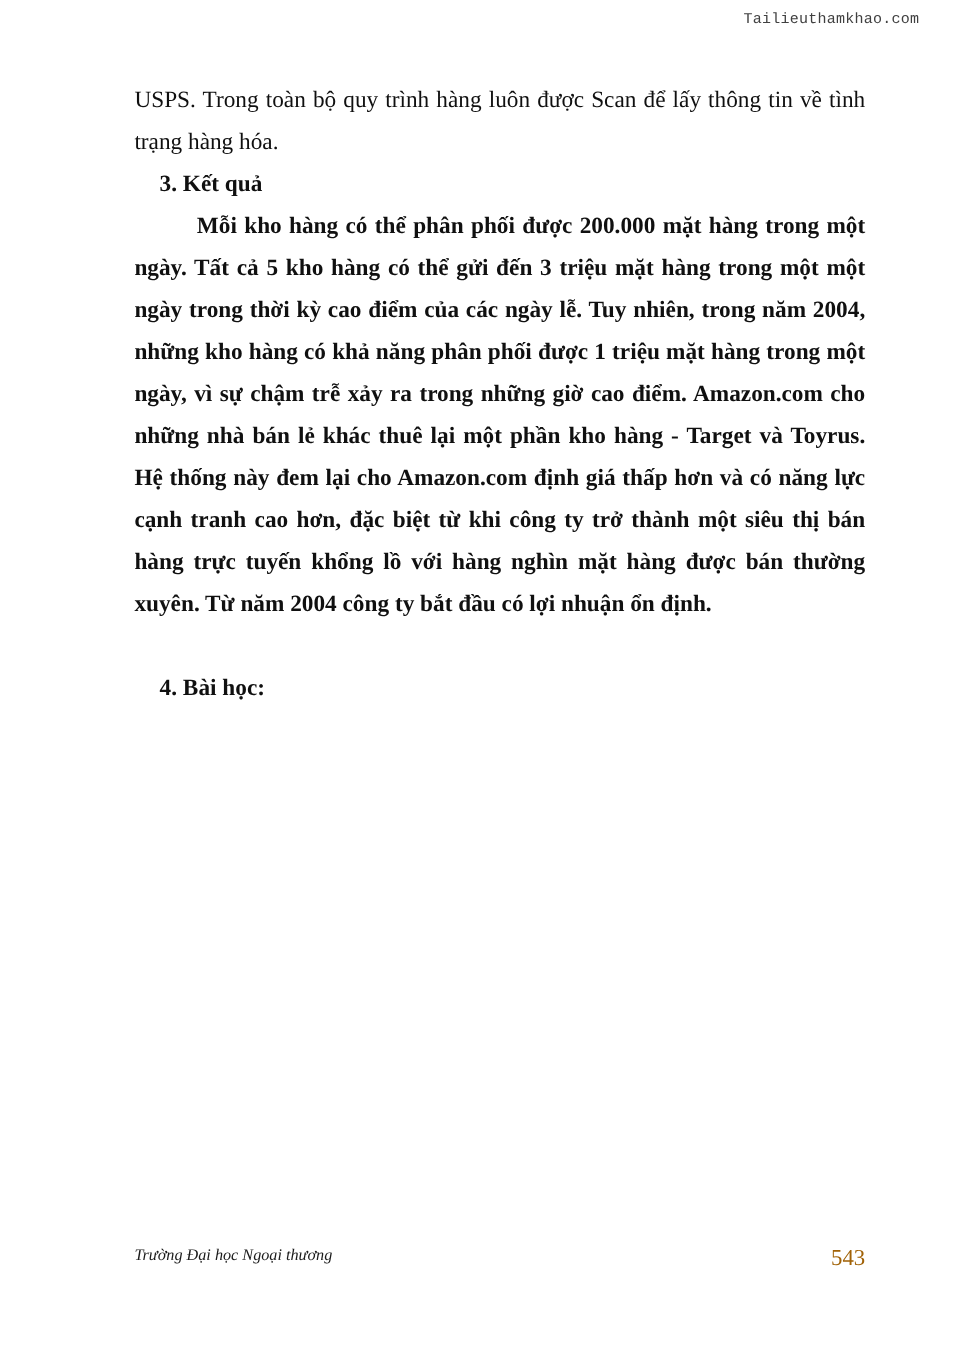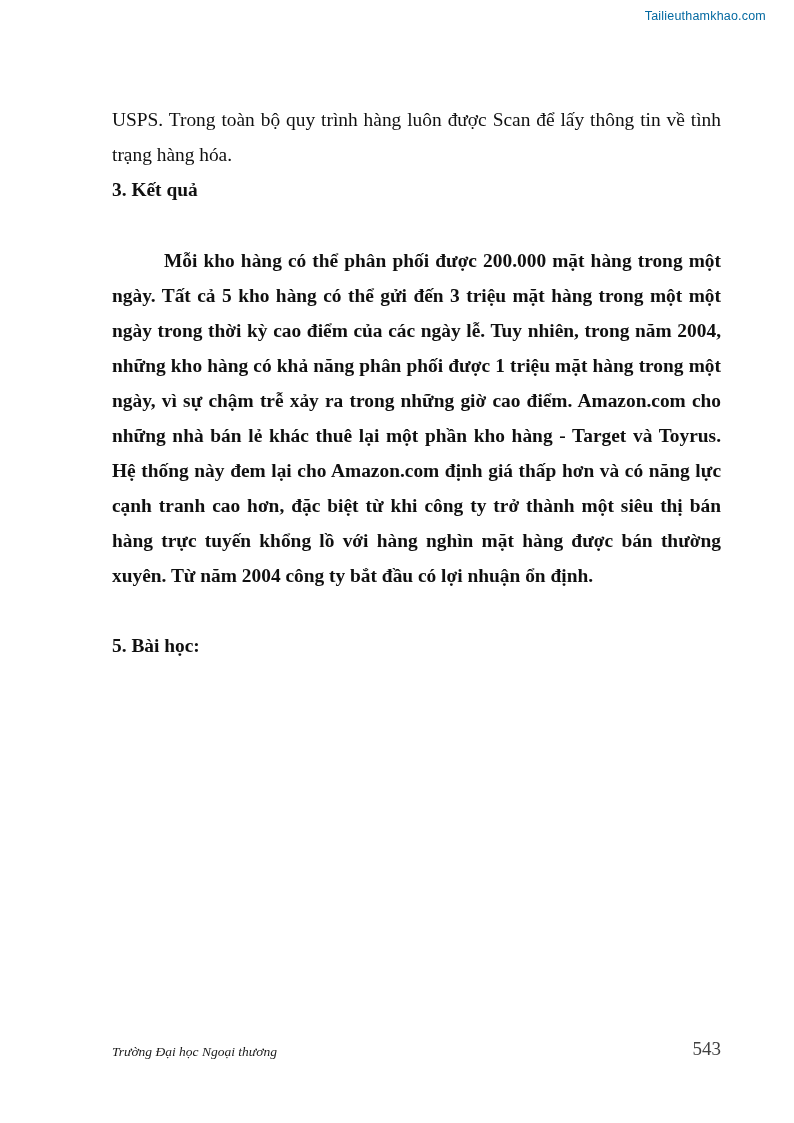--- a/index.html
+++ b/index.html
@@ -20,24 +20,24 @@
     position: absolute;
     inset: 0;
     background: #ffffff;
   }
 
   
   .watermark {
     position: absolute;
     top: 9px;
     right: 28px;
-    font-family: Liberation Sans, sans-serif;
+    font-family: Liberation Mono, monospace;
     font-size: 12.5px;
     letter-spacing: 0.2px;
-    color: #0369a1;
+    color: #404040;
     user-select: none;
   }
 
   
   .content {
     position: absolute;
     left: 112px;
     top: 66px;
     width: 609px;
   }
@@ -47,80 +47,80 @@
     padding: 0;
   }
 
   .para {
     font-size: 19.4px;
     line-height: 35px;
     text-align: justify;
     text-justify: inter-word;
     -webkit-hyphens: none;
     hyphens: none;
-    margin-top: 36px;
   }
 
   .para.indent {
     text-indent: 52px;
     font-weight: bold;
   }
 
   
   .para { text-align-last: left; }
 
   .heading {
     font-size: 19.4px;
     line-height: 35px;
     font-weight: bold;
     text-align: left;
+    margin-left: 21px;
   }
 
   .gap-before {
     margin-top: 35px;
   }
 
   
   .footer {
     position: absolute;
     left: 112px;
     right: 73px;
     top: 1038px;
     display: flex;
-    align-items: flex-end;
+    align-items: flex-start;
     justify-content: space-between;
   }
   .footer-note {
     font-style: italic;
     font-size: 13.5px;
     color: #1a1a1a;
     white-space: nowrap;
   }
   .footer-page {
     font-size: 19px;
-    color: #404040;
+    color: #a16207;
   }
 </style>
 </head>
 <body>
 
 <div class="page">
 
   <div class="watermark">Tailieuthamkhao.com</div>
 
   <div class="content">
 
     <p class="para">USPS. Trong toàn bộ quy trình hàng luôn được Scan để lấy thông tin về tình trạng hàng hóa.</p>
 
     <h2 class="heading">3. Kết quả</h2>
 
     <p class="para indent">Mỗi kho hàng có thể phân phối được 200.000 mặt hàng trong một ngày. Tất cả 5 kho hàng có thể gửi đến 3 triệu mặt hàng trong một một ngày trong thời kỳ cao điểm của các ngày lễ. Tuy nhiên, trong năm 2004, những kho hàng có khả năng phân phối được 1 triệu mặt hàng trong một ngày, vì sự chậm trễ xảy ra trong những giờ cao điểm. Amazon.com cho những nhà bán lẻ khác thuê lại một phần kho hàng - Target và Toyrus. Hệ thống này đem lại cho Amazon.com định giá thấp hơn và có năng lực cạnh tranh cao hơn, đặc biệt từ khi công ty trở thành một siêu thị bán hàng trực tuyến khổng lồ với hàng nghìn mặt hàng được bán thường xuyên. Từ năm 2004 công ty bắt đầu có lợi nhuận ổn định.</p>
 
 
-    <h2 class="heading gap-before">5. Bài học:</h2>
+    <h2 class="heading gap-before">4. Bài học:</h2>
 
 
   </div>
 
   <div class="footer">
     <span class="footer-note">Trường Đại học Ngoại thương</span>
     <span class="footer-page">543</span>
   </div>
 
 </div>

